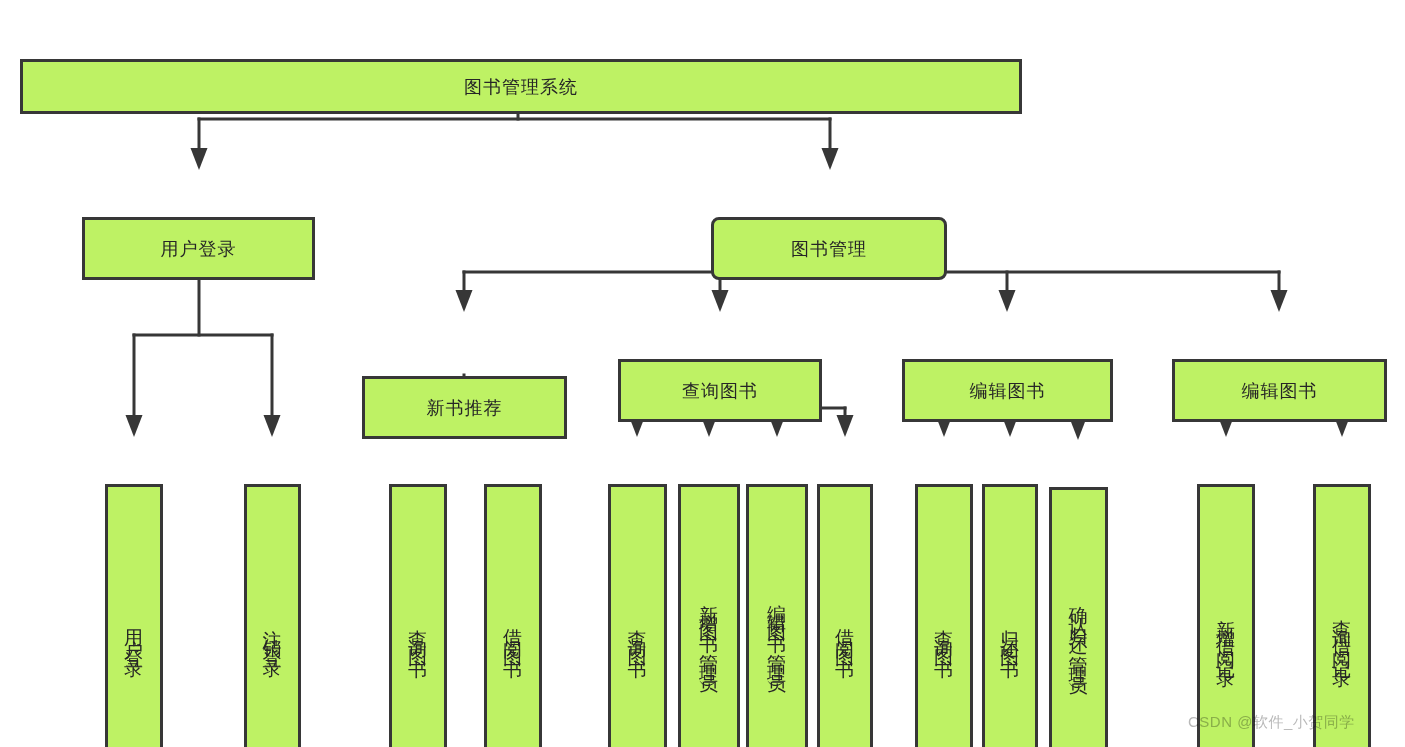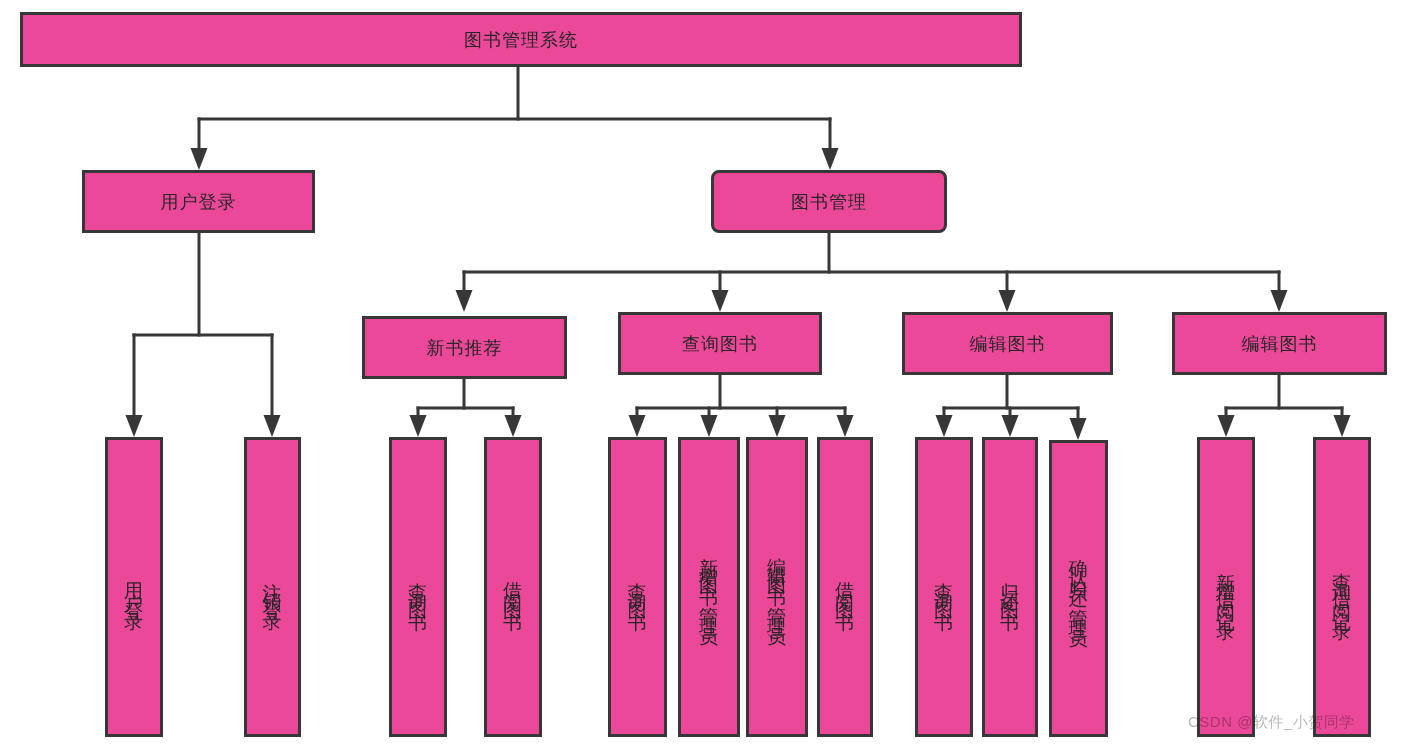--- a/index.html
+++ b/index.html
@@ -8,26 +8,27 @@
     width:1405px;height:747px;
     background:#ffffff;
     font-family:"Liberation Sans","DejaVu Sans",sans-serif;
     color:#262626;
     overflow:hidden;
   }
   #wires{position:absolute;left:0;top:0;z-index:1;}
   .node{
     position:absolute;
     box-sizing:border-box;
-    background:#ec4899;
+    background:#bef264;
     border:3px solid #373737;
     display:flex;
     align-items:center;
     justify-content:center;
     z-index:2;
+    margin-top:47px;
   }
   .hbox{
     font-size:18px;
     letter-spacing:1px;
     white-space:nowrap;
   }
   .vbox .vtext{
     writing-mode:vertical-rl;
     text-orientation:mixed;
     font-size:19px;
@@ -109,21 +110,21 @@
     <span>图书管理系统</span>
   </div>
 
   <div class="node hbox" style="left:82px;top:170px;width:233px;height:63px;">
     <span>用户登录</span>
   </div>
   <div class="node hbox" style="left:711px;top:170px;width:236px;height:63px;border-radius:8px;">
     <span>图书管理</span>
   </div>
 
-  <div class="node hbox" style="left:362px;top:316px;width:205px;height:63px;">
+  <div class="node hbox" style="left:362px;top:329px;width:205px;height:63px;">
     <span>新书推荐</span>
   </div>
   <div class="node hbox" style="left:618px;top:312px;width:204px;height:63px;">
     <span>查询图书</span>
   </div>
   <div class="node hbox" style="left:902px;top:312px;width:211px;height:63px;">
     <span>编辑图书</span>
   </div>
   <div class="node hbox" style="left:1172px;top:312px;width:215px;height:63px;">
     <span>编辑图书</span>

